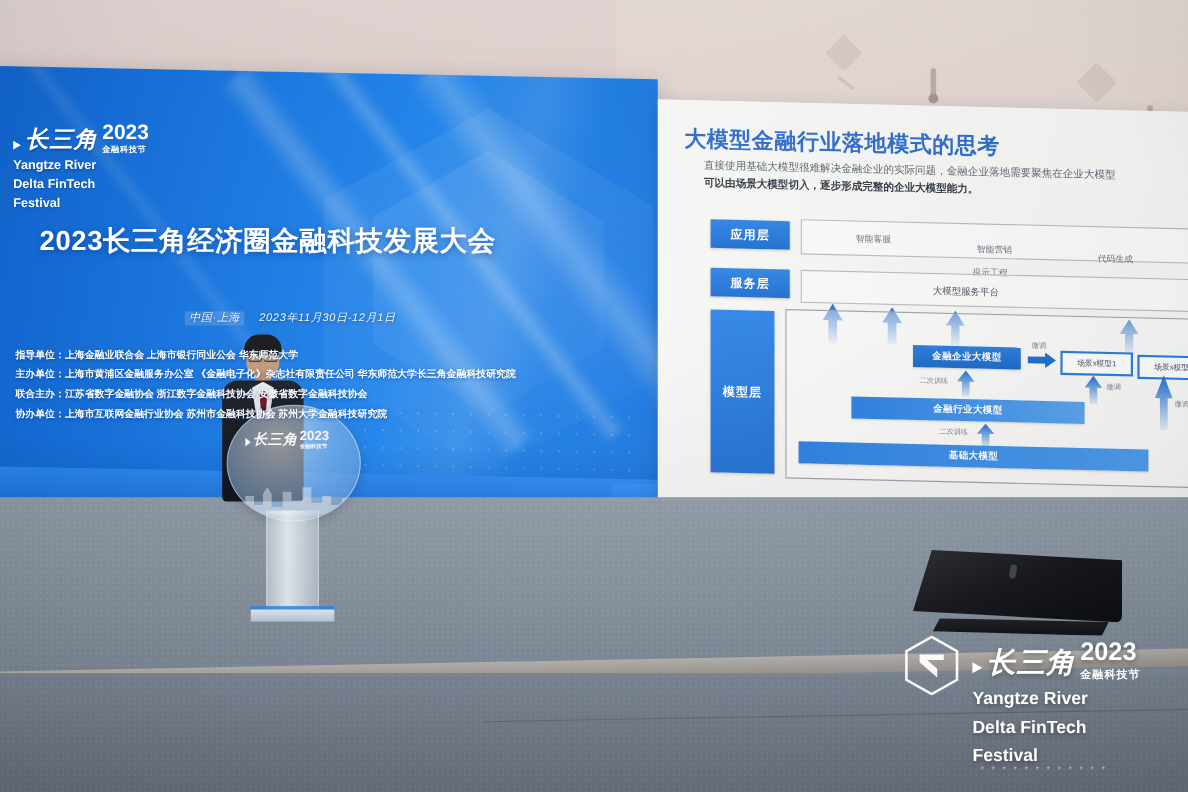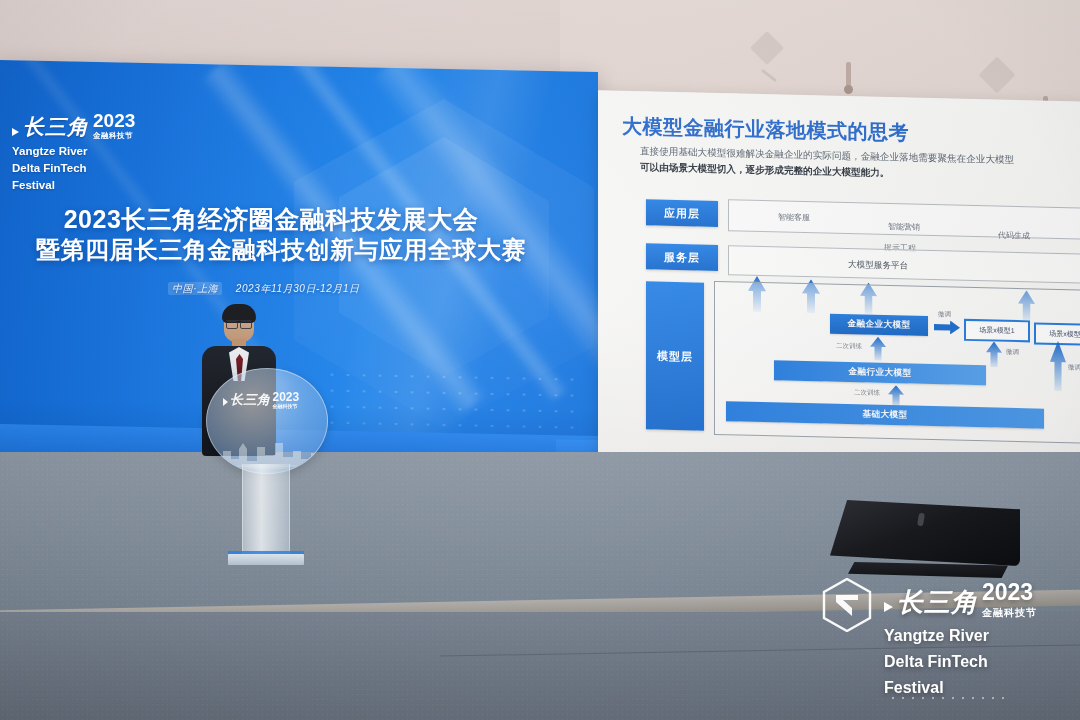--- a/index.html
+++ b/index.html
@@ -97,21 +97,21 @@
     border-left:7px solid #fff;
   }
   .fl-year{font-size:19px;font-weight:bold;line-height:.95;}
   .fl-sub{font-size:7.5px;font-weight:bold;letter-spacing:.5px;margin-top:1px;}
   .fl-en{font-size:11.5px;font-weight:bold;line-height:1.22;margin-top:3px;
          text-shadow:0 1px 2px rgba(0,0,0,.25);}
 
   
   .conf-title{
     position:absolute;left:36px;top:204px;width:470px;z-index:6;color:#fff;
-    font-weight:bold;text-shadow:0 2px 6px rgba(0,40,110,.45);text-align:center;
+    font-weight:bold;text-shadow:0 2px 6px rgba(0,40,110,.45);
   }
   .ct-l1{font-size:25px;letter-spacing:.5px;line-height:1.22;white-space:nowrap;}
   .ct-l2{font-size:24px;letter-spacing:.5px;line-height:1.22;white-space:nowrap;}
   .conf-meta{
     position:absolute;left:168px;top:282px;z-index:6;color:#eaf4ff;
     font-size:10px;letter-spacing:.6px;white-space:nowrap;
     text-shadow:0 1px 3px rgba(0,40,110,.5);
     font-style:italic;
   }
   .conf-meta .loc{
@@ -396,27 +396,32 @@
         <span class="fl-sub">金融科技节</span>
       </span>
     </div>
     <div class="fl-en">Yangtze River</div>
     <div class="fl-en">Delta FinTech</div>
     <div class="fl-en">Festival</div>
   </div>
 
   <div class="conf-title">
     <div class="ct-l1">2023长三角经济圈金融科技发展大会</div>
-    <div class="ct-l2">暨第四届长三角金融科技创新与应用全球大赛</div>
   </div>
   <div class="conf-meta">
     <span class="loc">中国·上海</span>
     <span>2023年11月30日-12月1日</span>
   </div>
 
+  <div class="orgs">
+    <div class="org-line">指导单位：上海金融业联合会   上海市银行同业公会   华东师范大学</div>
+    <div class="org-line">主办单位：上海市黄浦区金融服务办公室  《金融电子化》杂志社有限责任公司   华东师范大学长三角金融科技研究院</div>
+    <div class="org-line">联合主办：江苏省数字金融协会   浙江数字金融科技协会   安徽省数字金融科技协会</div>
+    <div class="org-line">协办单位：上海市互联网金融行业协会   苏州市金融科技协会   苏州大学金融科技研究院</div>
+  </div>
 
   <div class="screen">
     <div class="slide-title">大模型金融行业落地模式的思考</div>
     <div class="slide-body">
       <div>直接使用基础大模型很难解决金融企业的实际问题，金融企业落地需要聚焦在企业大模型</div>
       <div class="b2">可以由场景大模型切入，逐步形成完整的企业大模型能力。</div>
     </div>
 
     <div class="layer-tag" style="left:48px;top:108px;width:72px;height:26px;">应用层</div>
     <div class="layer-box" style="left:130px;top:106px;width:360px;height:30px;"></div>

